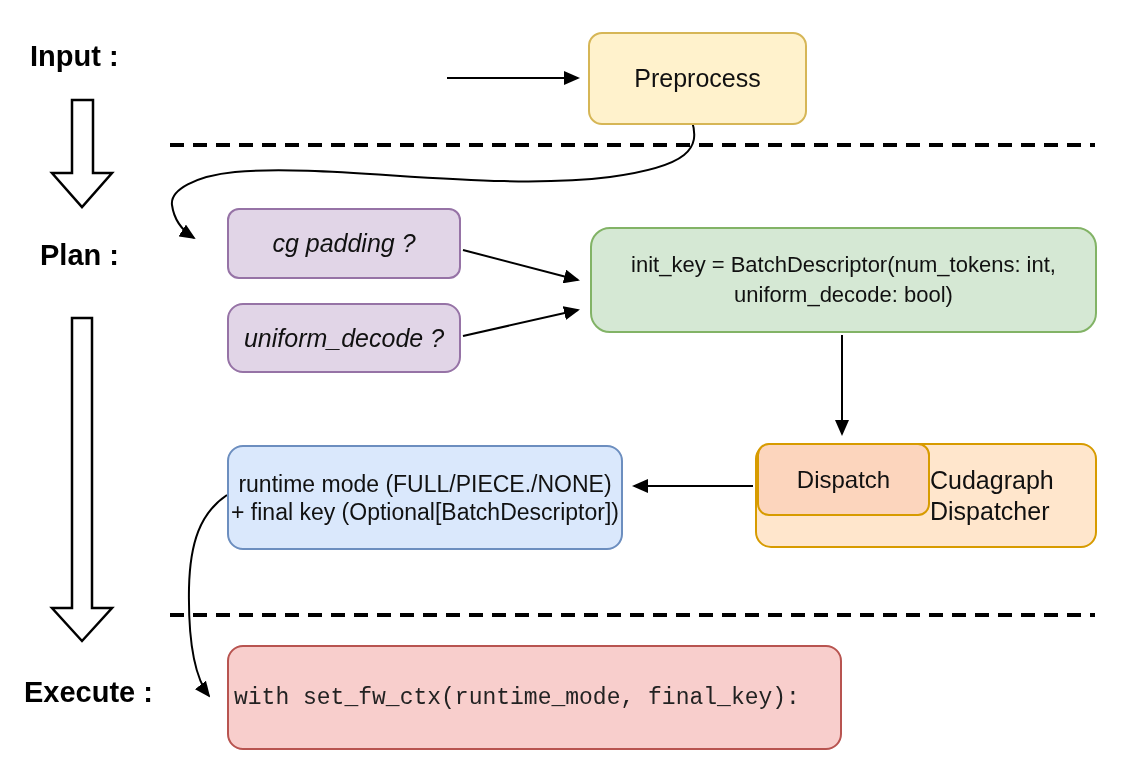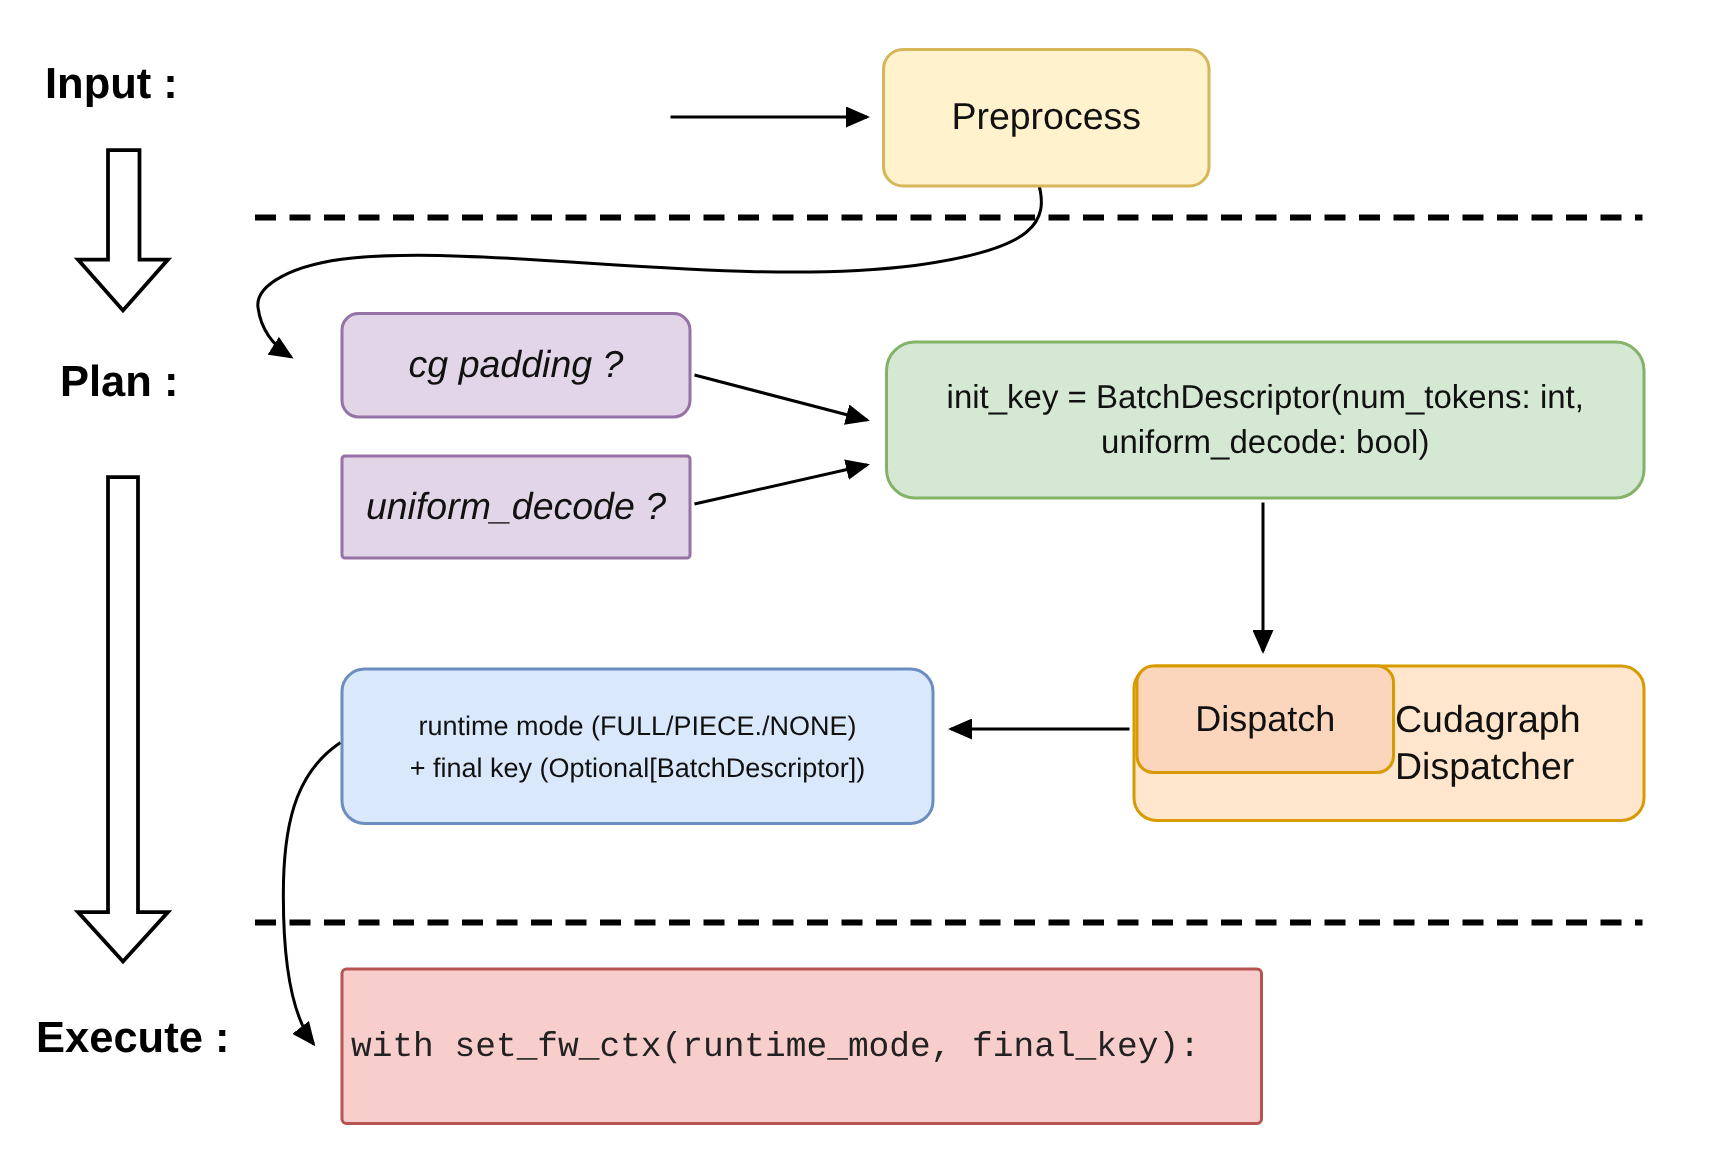--- a/index.html
+++ b/index.html
@@ -17,29 +17,29 @@
   .yellow {background:#fff2cc;border-color:#d6b656;}
   .purple {background:#e1d5e7;border-color:#9673a6;font-style:italic;}
   .green  {background:#d5e8d4;border-color:#82b366;}
   .blue   {background:#dae8fc;border-color:#6c8ebf;}
   .orange {background:#ffe6cc;border-color:#d79b00;}
   .orange-inner{background:#fcd5bd;border-color:#d79b00;}
 
   .n-input-batch   {left:226px;top:30px; width:219px;height:95px; border-radius:14px;font-size:25px;}
   .n-preprocess    {left:588px;top:32px; width:219px;height:93px; border-radius:14px;font-size:25px;}
   .n-cg-padding    {left:227px;top:208px;width:234px;height:71px; border-radius:12px;font-size:25px;}
-  .n-uniform-decode{left:227px;top:303px;width:234px;height:70px; border-radius:3px;font-size:25px;}
+  .n-uniform-decode{left:227px;top:303px;width:234px;height:70px; border-radius:16px;font-size:25px;}
   .n-init-key      {left:590px;top:227px;width:507px;height:106px;border-radius:20px;font-size:22px;line-height:30px;}
   .n-cudagraph     {left:755px;top:443px;width:342px;height:105px;border-radius:16px;}
   .n-dispatch      {left:757px;top:443px;width:173px;height:73px; border-radius:12px;font-size:24px;}
   .cudagraph-label {position:absolute;left:930px;top:443px;width:167px;height:105px;
                     display:flex;align-items:center;justify-content:center;text-align:left;
                     font-size:25px;line-height:31px;}
-  .n-runtime       {left:227px;top:445px;width:396px;height:105px;border-radius:16px;font-size:18px;line-height:28px;}
-  .n-code          {left:227px;top:645px;width:615px;height:105px;border-radius:4px;
+  .n-runtime       {left:227px;top:445px;width:396px;height:105px;border-radius:16px;font-size:23px;line-height:28px;}
+  .n-code          {left:227px;top:645px;width:615px;height:105px;border-radius:16px;
                     justify-content:flex-start;align-items:center;}
   .code-lines{font-family:"Liberation Mono", monospace;font-size:23px;line-height:32px;
               color:#222;white-space:pre;text-align:left;padding-left:5px;}
 </style>
 </head>
 <body>
 
 <div class="stage">
 
   <svg class="wires" width="1142" height="770" viewBox="0 0 1142 770">

